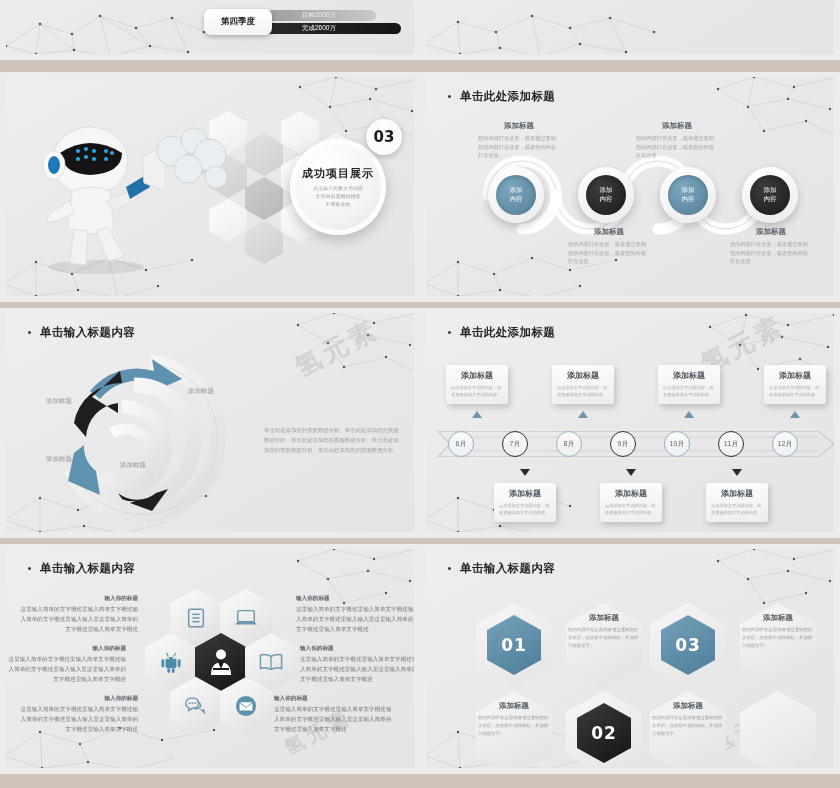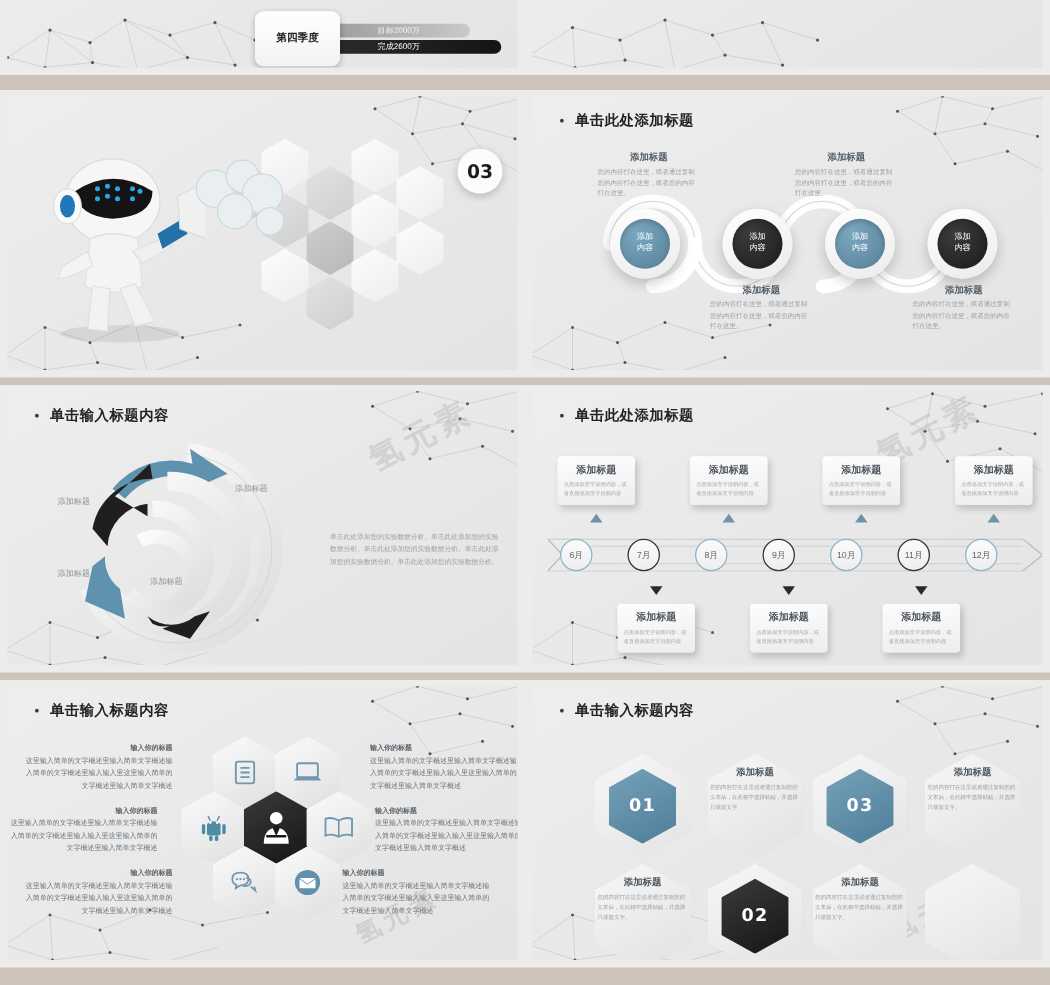--- a/index.html
+++ b/index.html
@@ -52,21 +52,21 @@
   .wm{
     position:absolute;color:rgba(160,160,160,.30);
     font-size:26px;font-weight:bold;transform:rotate(-28deg);
     letter-spacing:4px;pointer-events:none;user-select:none;
     font-family:"DejaVu Sans",sans-serif;
   }
 
   
   .qtr-wrap{position:absolute;left:198px;top:64px;display:flex;align-items:center;}
   .qtr-pill{
-    position:relative;z-index:3;width:68px;height:44px;border-radius:7px;
+    position:relative;z-index:3;width:68px;height:26px;border-radius:7px;
     background:linear-gradient(180deg,#ffffff,#f2f2f2);
     box-shadow:0 2px 5px rgba(0,0,0,.25);
     display:flex;align-items:center;justify-content:center;
     font-size:8.5px;font-weight:bold;color:#222;
   }
   .qtr-bars{position:relative;margin-left:-6px;}
   .bar{height:11px;border-radius:6px;display:flex;align-items:center;padding-left:36px;
        font-size:6.5px;color:#fff;box-sizing:border-box;}
   .bar.goal{width:110px;background:linear-gradient(90deg,#9d9d9d,#c9c9c9);color:#efefef;margin-bottom:2px;}
   .bar.done{width:135px;background:linear-gradient(90deg,#2b2b2b,#141414);}
@@ -155,21 +155,21 @@
   
   .nhex{
     position:absolute;width:76px;height:84px;
     clip-path:polygon(50% 0%,100% 25%,100% 75%,50% 100%,0% 75%,0% 25%);
     display:flex;align-items:center;justify-content:center;
   }
   .nhex.outer{background:linear-gradient(150deg,#f7f7f7,#e3e3e3);
               filter:drop-shadow(2px 3px 4px rgba(0,0,0,.17));}
   .nhex.blue{width:54px;height:60px;background:linear-gradient(150deg,#76a2ba,#4d7d98);}
   .nhex.dark{width:54px;height:60px;background:linear-gradient(150deg,#3b3b3b,#151515);}
-  .nhex .n{font-size:14px;font-weight:bold;color:#fff;font-family:"DejaVu Sans",sans-serif;letter-spacing:1px;}
+  .nhex .n{font-size:17px;font-weight:bold;color:#fff;font-family:"DejaVu Sans",sans-serif;letter-spacing:1px;}
   .thex{position:absolute;width:76px;height:84px;
         clip-path:polygon(50% 0%,100% 25%,100% 75%,50% 100%,0% 75%,0% 25%);
         background:linear-gradient(150deg,#f7f7f7,#e1e1e1);
         filter:drop-shadow(2px 3px 4px rgba(0,0,0,.17));}
   .tcap{position:absolute;width:72px;text-align:left;}
   .tcap .h{font-size:7.5px;font-weight:bold;color:#4f585f;text-align:center;margin-bottom:3px;}
   .tcap .b{font-size:4.4px;color:#99a0a6;line-height:1.8;}
 </style>
 </head>
 <body>
@@ -383,20 +383,26 @@
       <svg style="position:absolute;left:148px;top:48px;" width="90" height="70" viewBox="0 0 90 70">
         <g fill="#e9eef1" stroke="#cfd8dd" stroke-width="1">
           <circle cx="18" cy="26" r="15"></circle>
             <circle cx="40" cy="16" r="13"></circle>
           <circle cx="56" cy="30" r="16"></circle>
             <circle cx="34" cy="44" r="14"></circle>
           <circle cx="62" cy="52" r="11"></circle>
         </g>
       </svg>
 
+      <div class="circ-badge">
+        <div class="t">成功项目展示</div>
+        <div class="s" style="white-space:pre-line;">点击输入简要文字内容
+文字内容需概括精炼
+不用多余的</div>
+      </div>
       <div class="num-badge">03</div>
     </div>
   </div>
 
   <div class="slide" id="s-2">
     <div class="inner">
       <div class="net net-tr">
         <svg width="130" height="74" viewBox="0 0 130 74">
           <g>
             <line x1="8" y1="16" x2="44" y2="4"></line>

